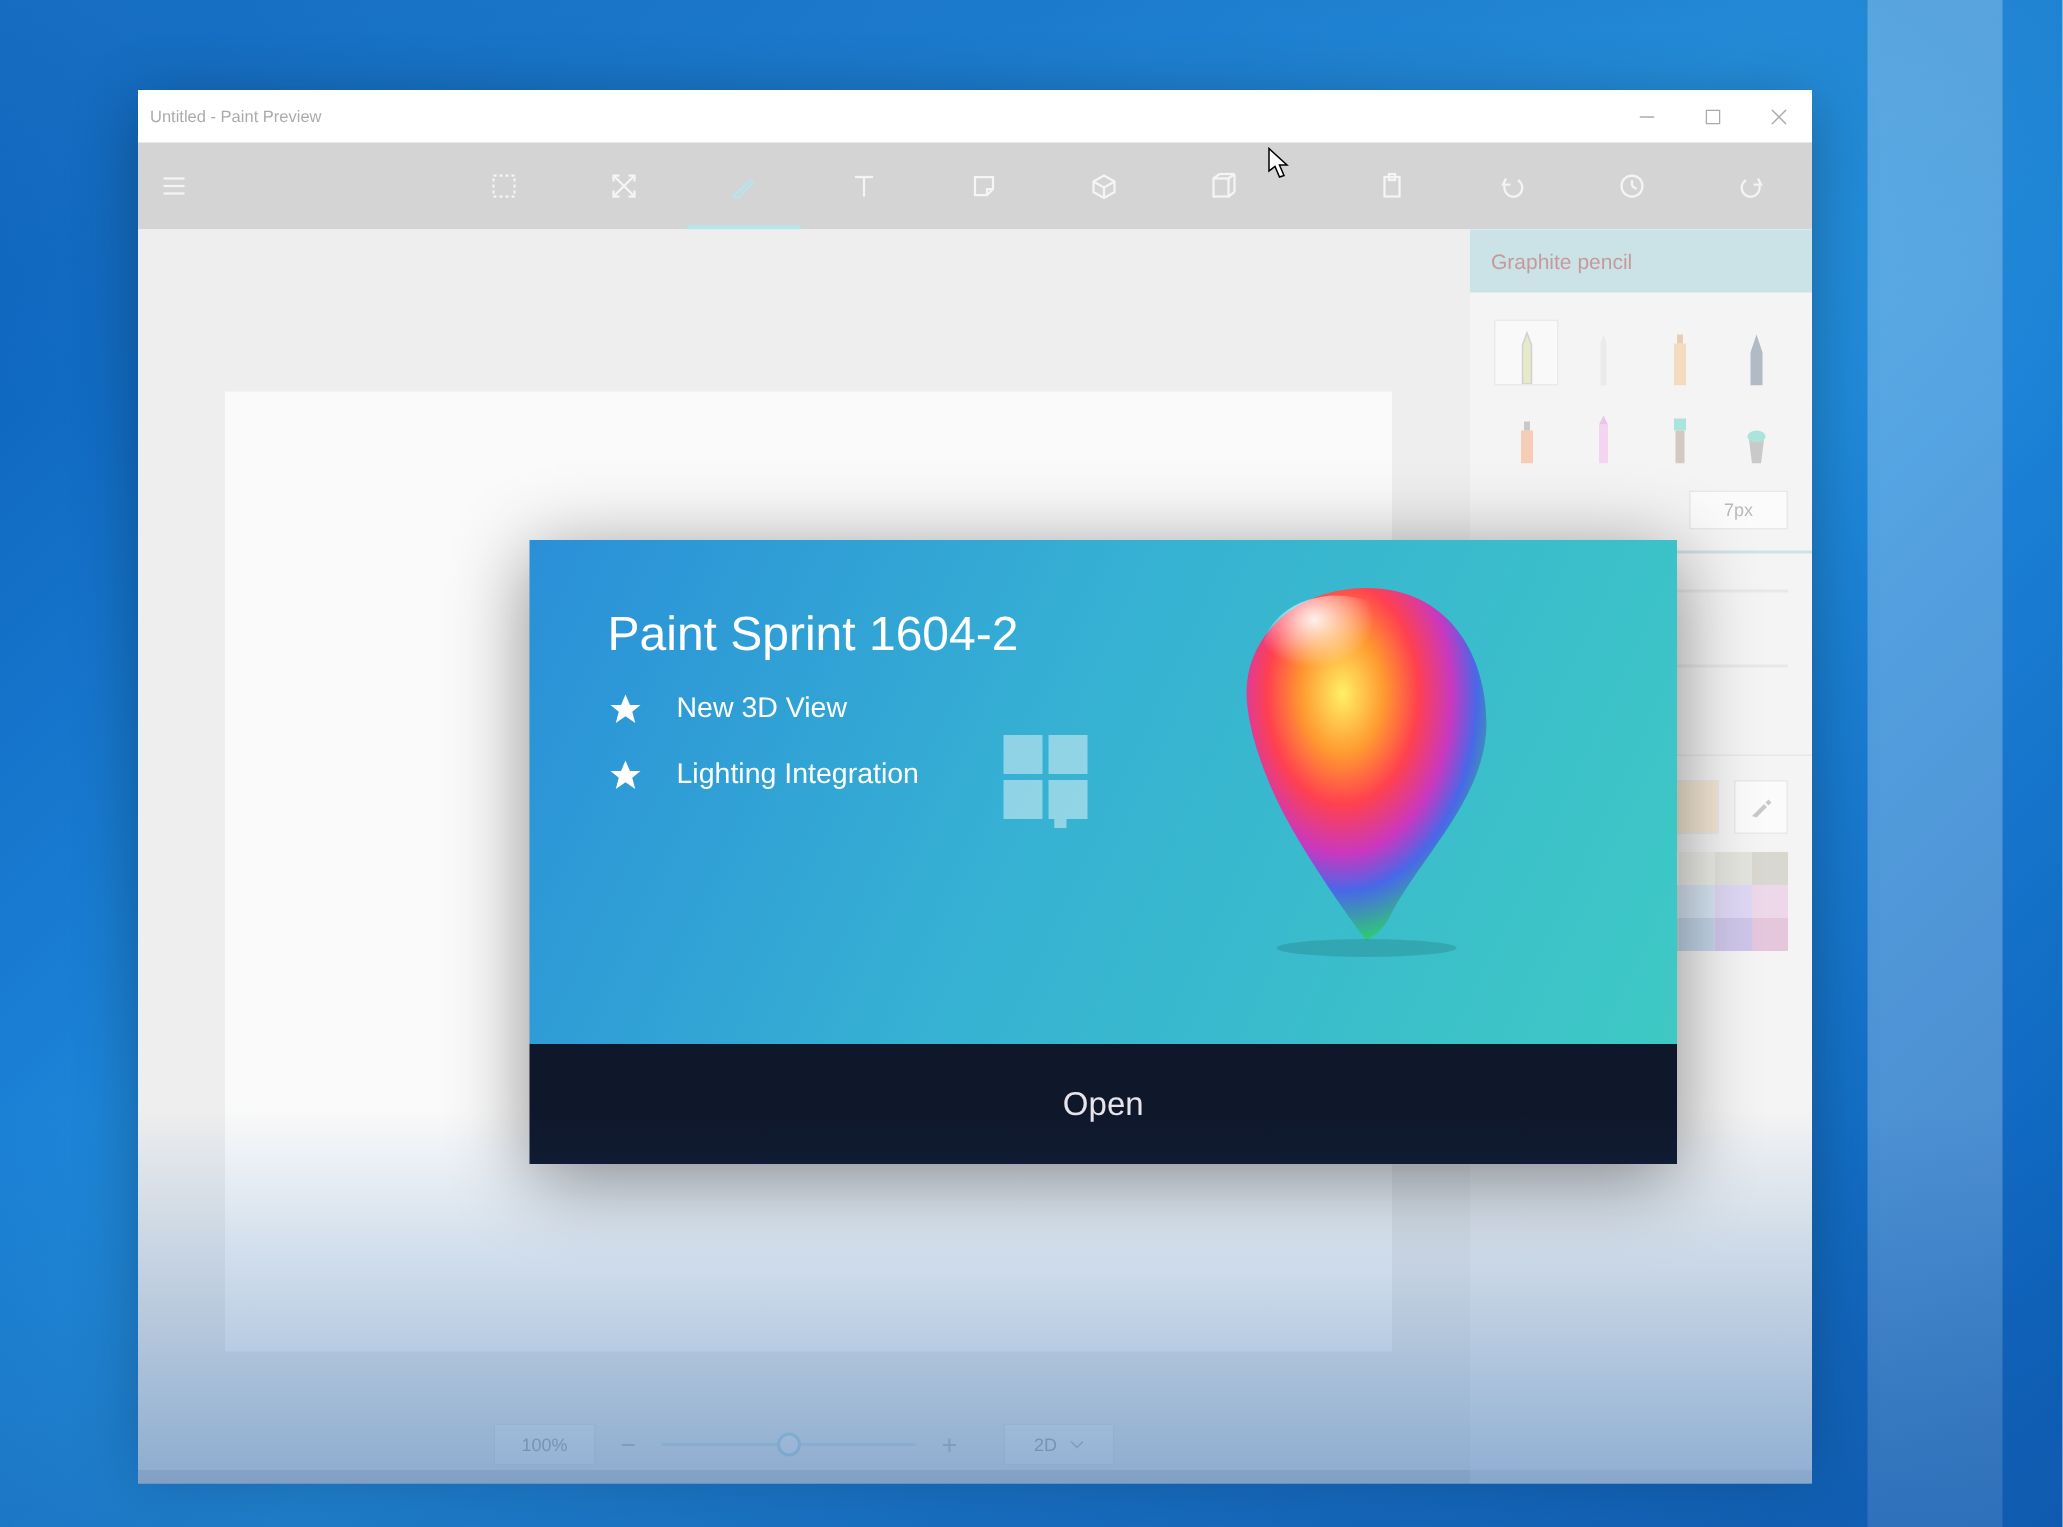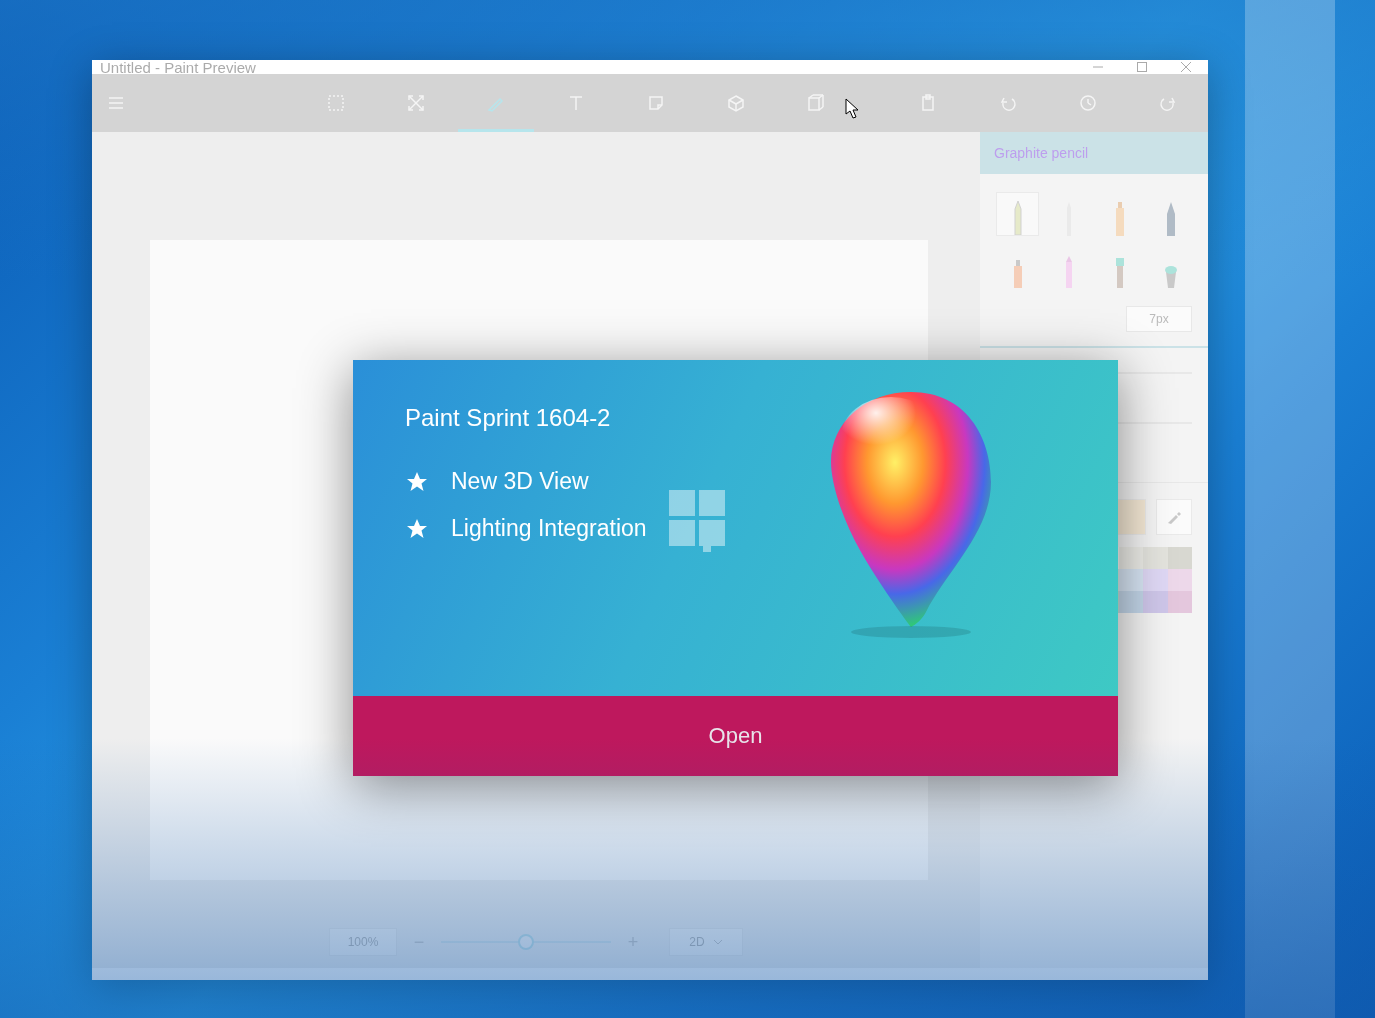--- a/index.html
+++ b/index.html
@@ -15,21 +15,21 @@
 body::after { bottom: 0; left: 0; width: 100%; height: 280px; background: linear-gradient(0deg, rgba(20,90,170,0.5), rgba(20,90,170,0)); }
 .light-stripes { position: absolute; top: 0; left: 0; width: 100%; height: 100%; }
 .light-stripes div { position: absolute; background: rgba(255,255,255,0.25); }
 .ls1 { top: 0; right: 40px; width: 90px; height: 1018px; }
 
 .app-window {
   position: absolute; left: 92px; top: 60px; width: 1116px; height: 920px;
   background: #fff; box-shadow: 0 8px 40px rgba(0,0,0,0.3);
 }
 .titlebar {
-  height: 14px; background: #fff; display: flex; align-items: center; font-size: 15px;
+  height: 35px; background: #fff; display: flex; align-items: center; font-size: 11px;
   color: #444; padding-left: 8px;
 }
 .titlebar-buttons { margin-left: auto; display: flex; }
 .tb-btn { width: 44px; height: 26px; display: flex; align-items: center; justify-content: center; color: #555; font-size: 12px; }
 .tb-btn svg { width: 10px; height: 10px; }
 
 .toolbar {
   height: 58px; background: #a0a0a0; display: flex; align-items: center;
 }
 .tool-btn { width: 80px; height: 58px; display: flex; align-items: center; justify-content: center; position: relative; }
@@ -51,21 +51,21 @@
   display: flex; align-items: center; gap: 0; background: transparent;
 }
 .zoom-pct { width: 68px; height: 28px; border: 1px solid #ccc; display: flex; align-items: center; justify-content: center; font-size: 12px; color: #666; background: #e8e8e8; }
 .zoom-btn { width: 32px; height: 28px; display: flex; align-items: center; justify-content: center; color: #888; font-size: 18px; margin: 0 6px; }
 .zoom-slider { width: 170px; height: 28px; display: flex; align-items: center; position: relative; }
 .zoom-slider-track { width: 100%; height: 2px; background: #aac8d0; }
 .zoom-slider-thumb { position: absolute; left: 50%; top: 50%; transform: translate(-50%,-50%); width: 16px; height: 16px; border-radius: 50%; border: 2px solid #7cbecb; background: #e8e8e8; }
 .view-toggle { width: 74px; height: 28px; border: 1px solid #ccc; display: flex; align-items: center; justify-content: center; font-size: 12px; color: #666; background: #e8e8e8; gap: 8px; margin-left: 14px; }
 
 .side-panel { width: 228px; background: #e6e6e6; display: flex; flex-direction: column; }
-.panel-header { height: 42px; background: #8dbfca; color: #6d28d9; font-size: 14px; display: flex; align-items: center; padding-left: 14px; font-weight: 400; }
+.panel-header { height: 42px; background: #8dbfca; color: #7f1d1d; font-size: 14px; display: flex; align-items: center; padding-left: 14px; font-weight: 400; }
 .tool-grid { display: grid; grid-template-columns: repeat(4, 1fr); gap: 8px; padding: 18px 16px 10px; }
 .tool-tile { height: 44px; display: flex; align-items: flex-end; justify-content: center; position: relative; }
 .tool-tile.selected { background: #f2f2f2; border: 1px solid #d0d0d0; }
 .tile-ico { width: 14px; height: 36px; }
 .size-row { display: flex; align-items: center; padding: 8px 16px 14px; gap: 12px; }
 .size-input { margin-left: auto; width: 66px; height: 26px; border: 1px solid #ccc; background: #f5f5f5; font-size: 12px; color: #666; display: flex; align-items: center; justify-content: center; }
 .divider { height: 2px; background: #8dbfca; margin: 0 0 0 0; }
 .slider-sec { padding: 24px 16px 58px; }
 .slider-line { height: 2px; width: 100%; background: #ccc; position: relative; }
 .slider-line::after { content: ""; position: absolute; left: 0; width: 10px; height: 10px; border-radius: 50%; background: #ccc; top: -4px; }
@@ -83,39 +83,39 @@
 }
 
 .splash {
   position: absolute; left: 353px; top: 360px; width: 765px; height: 416px;
   box-shadow: 0 10px 50px rgba(0,0,0,0.45);
 }
 .splash-top {
   height: 336px; background: linear-gradient(115deg, #2a8fd8 0%, #36b1d3 45%, #3ec9c4 100%);
   padding: 44px 52px; position: relative; color: #fff;
 }
-.splash-title { font-size: 24px; font-weight: 300; margin-bottom: 36px; }
-.feature { display: flex; align-items: center; gap: 22px; margin-bottom: 20px; font-size: 23px; font-weight: 300; }
+.splash-title { font-size: 32px; font-weight: 300; margin-bottom: 20px; }
+.feature { display: flex; align-items: center; gap: 22px; margin-bottom: 20px; font-size: 19px; font-weight: 300; }
 .feature svg { width: 24px; height: 24px; fill: #fff; }
 .win-logo { position: absolute; left: 316px; top: 130px; width: 56px; height: 56px; opacity: 0.45; }
 .win-logo div { position: absolute; background: #fff; }
 .wl1 { left: 0; top: 0; width: 26px; height: 26px; }
 .wl2 { left: 30px; top: 0; width: 26px; height: 26px; }
 .wl3 { left: 0; top: 30px; width: 26px; height: 26px; }
 .wl4 { left: 30px; top: 30px; width: 26px; height: 26px; }
 .wl-tail { position: absolute; left: 34px; top: 52px; width: 0; height: 0; border-left: 8px solid #fff; border-bottom: 10px solid transparent; }
 
 .drop {
   position: absolute; right: 112px; top: 22px; width: 190px; height: 260px;
 }
 .drop svg { width: 100%; height: 100%; }
 
 .splash-bottom { height: 80px; display: flex; }
 .splash-btn {
-  flex: 1; background: #be185d; color: #e8e4ea; font-size: 22px; font-weight: 300;
+  flex: 1; background: #0f172a; color: #e8e4ea; font-size: 22px; font-weight: 300;
   display: flex; align-items: center; justify-content: center; border-right: 1px solid #2d2733;
 }
 .splash-btn:last-child { border-right: none; }
 
 .cursor { position: absolute; left: 845px; top: 98px; width: 16px; height: 22px; }
 </style>
 </head>
 <body>
 
 <div class="light-stripes">

